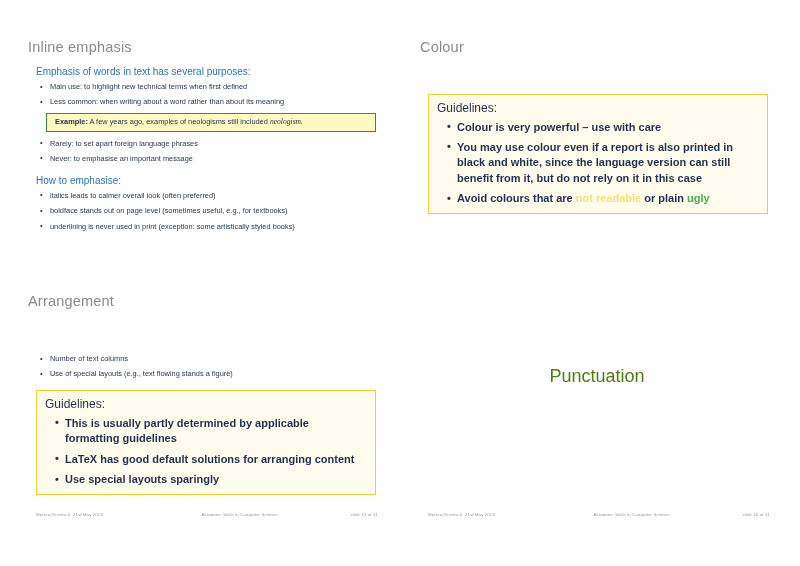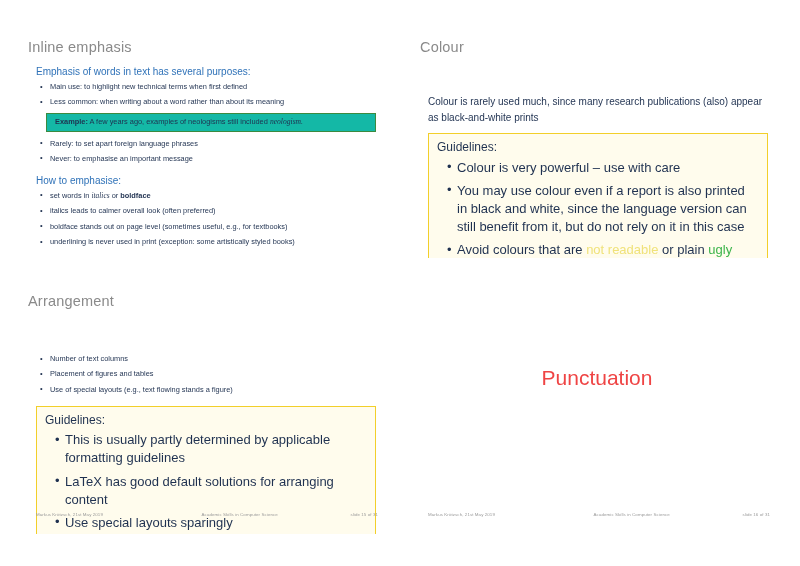--- a/index.html
+++ b/index.html
@@ -78,21 +78,21 @@
     color: #1f3150;
   }
   ul.bullets > li.no-bullet { padding-left: 0; }
   ul.bullets > li.no-bullet::before { content: ""; }
 
   .example-box {
     position: relative;
     margin: 1px 0 7px 10px;
     padding: 3.5px 8px 3.5px 8px;
     border: 1.3px solid #3c8a3f;
-    background: #14b8a6;
+    background: #fef9c3;
     font-size: 7.4px;
     line-height: 1.3;
     color: #1f3150;
   }
   .example-box b { font-weight: 700; }
   .example-box i.latin {
     font-family: "Liberation Serif", serif;
     font-style: italic;
     font-size: 7.6px;
   }
@@ -110,46 +110,47 @@
   }
   .guidelines-box ul {
     list-style: none;
     margin: 0;
     padding: 0 0 0 8px;
   }
   .guidelines-box ul > li {
     position: relative;
     padding-left: 12px;
     margin: 0 0 5px 0;
-    font-size: 13px;
+    font-size: 11px;
     line-height: 1.4;
     color: #1f3150;
+    font-weight: bold;
   }
   .guidelines-box ul > li:last-child { margin-bottom: 0; }
   .guidelines-box ul > li::before {
     content: "\2022";
     position: absolute;
     left: 2px;
     top: -0.5px;
   }
   .unreadable { color: #f0e27a; }
   .green { color: #3cb44b; }
 
   .ital { font-family: "Liberation Serif", serif; font-style: italic; }
   .bold { font-weight: 700; }
 
   .section-title {
     position: absolute;
     left: 0;
     right: 0;
     top: 108px;
     text-align: center;
-    font-size: 21px;
+    font-size: 18px;
     font-weight: 400;
-    color: #ef4444;
+    color: #4d7c0f;
   }
 
   .footer {
     position: absolute;
     left: 26px;
     right: 22px;
     bottom: 17px;
     display: flex;
     justify-content: space-between;
     align-items: baseline;
@@ -181,39 +182,37 @@
             <i class="latin">neologism.</i>
           </div>
         </li>
         <li>Rarely: to set apart foreign language phrases</li>
         <li>Never: to emphasise an important message</li>
       </ul>
 
       <p class="lead gap">How to emphasise:</p>
 
       <ul class="bullets">
-        <li><span>set words in </span><span class="ital">italics</span><span> or </span><span class="bold">boldface</span></li>
         <li>italics leads to calmer overall look (often preferred)</li>
         <li>boldface stands out on page level (sometimes useful, e.g., for textbooks)</li>
         <li>underlining is never used in print (exception: some artistically styled books)</li>
       </ul>
     </div>
 
     <div class="footer">
       <span class="f-left">Markus Krötzsch, 21st May 2019</span>
       <span class="f-center">Academic Skills in Computer Science</span>
       <span class="f-right">slide 13 of 31</span>
     </div>
   </div>
 
   <div class="slide" id="slide-2">
     <div class="slide-title">Colour</div>
 
     <div class="slide-body" style="top:90px">
-      <p class="lead" style="color:#1f3150; margin-bottom:8px; line-height:1.55;">Colour is rarely used much, since many research publications (also) appear as black-and-white prints</p>
 
       <div class="guidelines-box">
         <p class="gl-title">Guidelines:</p>
         <ul>
           <li>Colour is very powerful – use with care</li>
           <li>You may use colour even if a report is also printed in black and white, since the language version can still benefit from it, but do not rely on it in this case</li>
           <li><span>Avoid colours that are </span><span class="unreadable">not readable</span><span> or plain </span><span class="green">ugly</span></li>
         </ul>
       </div>
     </div>
@@ -224,21 +223,20 @@
       <span class="f-right">slide 14 of 31</span>
     </div>
   </div>
 
   <div class="slide" id="slide-3">
     <div class="slide-title">Arrangement</div>
 
     <div class="slide-body" style="top:96px">
       <ul class="bullets" style="margin-bottom:11px">
         <li>Number of text columns</li>
-        <li>Placement of figures and tables</li>
         <li>Use of special layouts (e.g., text flowing stands a figure)</li>
       </ul>
 
       <div class="guidelines-box">
         <p class="gl-title">Guidelines:</p>
         <ul>
           <li>This is usually partly determined by applicable formatting guidelines</li>
           <li>LaTeX has good default solutions for arranging content</li>
           <li>Use special layouts sparingly</li>
         </ul>

